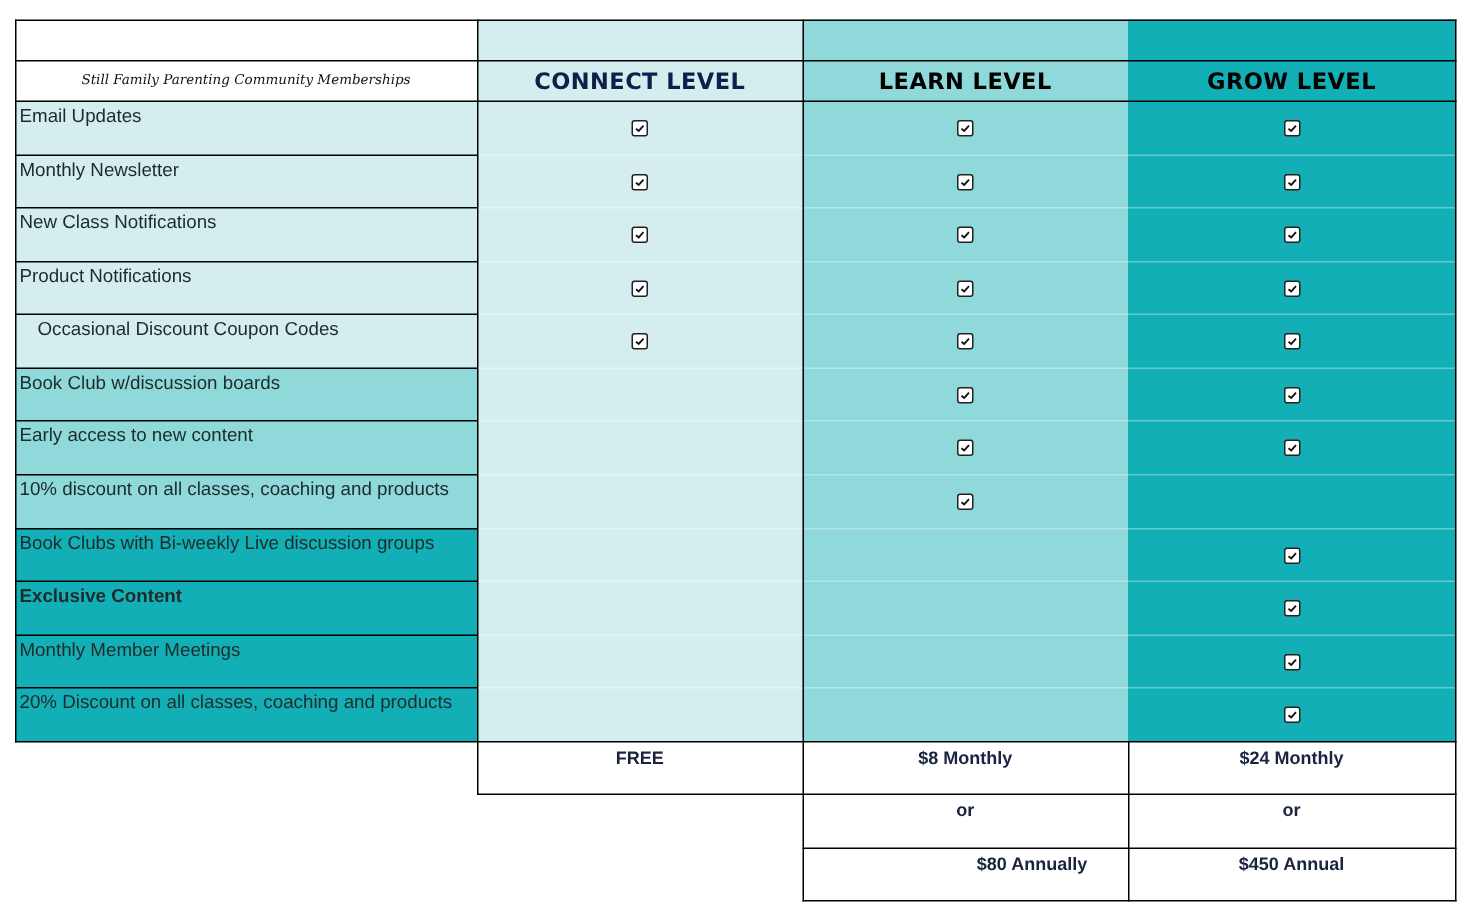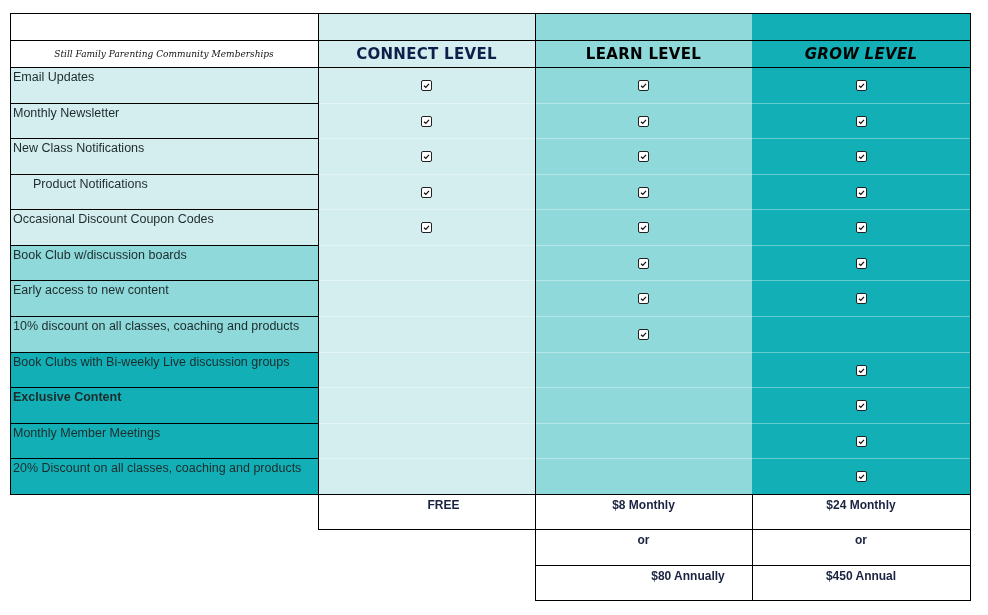--- a/index.html
+++ b/index.html
@@ -36,21 +36,21 @@
     <div class="soft" style="left: 319px; width: 651px; top: 316px;"></div>
     <div class="soft" style="left: 319px; width: 651px; top: 352px;"></div>
     <div class="soft" style="left: 319px; width: 651px; top: 387px;"></div>
     <div class="soft" style="left: 319px; width: 651px; top: 423px;"></div>
     <div class="soft" style="left: 319px; width: 651px; top: 458px;"></div>
   </div>
 
 <div class="title">Still Family Parenting Community Memberships</div>
 <div class="lvl" style="left:318px;width:217px;color:#0f1f4a;">CONNECT LEVEL</div>
 <div class="lvl" style="left:535px;width:217px;color:#000;">LEARN LEVEL</div>
-<div class="lvl" style="left:752px;width:218px;color:#000;font-style:italic;">GROW LEVEL</div>
+<div class="lvl" style="left:752px;width:218px;color:#000;">GROW LEVEL</div>
 
 <div id="features">
     <div class="feat" style="top: 67px; height: 36px;">Email Updates</div>
     <div class="cb" style="left: 421px; top: 80px;">
       <svg width="7" height="7" viewBox="0 0 7 7">
         <path d="M1 3.8 L2.8 5.3 L6 1.8" stroke="#111" stroke-width="1.2" fill="none"></path>
       </svg>
     </div>
     <div class="cb" style="left: 638px; top: 80px;">
       <svg width="7" height="7" viewBox="0 0 7 7">
@@ -87,37 +87,37 @@
     <div class="cb" style="left: 638px; top: 151px;">
       <svg width="7" height="7" viewBox="0 0 7 7">
         <path d="M1 3.8 L2.8 5.3 L6 1.8" stroke="#111" stroke-width="1.2" fill="none"></path>
       </svg>
     </div>
     <div class="cb" style="left: 856px; top: 151px;">
       <svg width="7" height="7" viewBox="0 0 7 7">
         <path d="M1 3.8 L2.8 5.3 L6 1.8" stroke="#111" stroke-width="1.2" fill="none"></path>
       </svg>
     </div>
-    <div class="feat" style="top: 174px; height: 19px; margin-left: 20px;">Product Notifications</div>
+    <div class="feat" style="top: 174px; height: 19px;">Product Notifications</div>
     <div class="cb" style="left: 421px; top: 187px;">
       <svg width="7" height="7" viewBox="0 0 7 7">
         <path d="M1 3.8 L2.8 5.3 L6 1.8" stroke="#111" stroke-width="1.2" fill="none"></path>
       </svg>
     </div>
     <div class="cb" style="left: 638px; top: 187px;">
       <svg width="7" height="7" viewBox="0 0 7 7">
         <path d="M1 3.8 L2.8 5.3 L6 1.8" stroke="#111" stroke-width="1.2" fill="none"></path>
       </svg>
     </div>
     <div class="cb" style="left: 856px; top: 187px;">
       <svg width="7" height="7" viewBox="0 0 7 7">
         <path d="M1 3.8 L2.8 5.3 L6 1.8" stroke="#111" stroke-width="1.2" fill="none"></path>
       </svg>
     </div>
-    <div class="feat" style="top: 209px; height: 36px;">Occasional Discount Coupon Codes</div>
+    <div class="feat" style="top: 209px; height: 36px; margin-left: 12px;">Occasional Discount Coupon Codes</div>
     <div class="cb" style="left: 421px; top: 222px;">
       <svg width="7" height="7" viewBox="0 0 7 7">
         <path d="M1 3.8 L2.8 5.3 L6 1.8" stroke="#111" stroke-width="1.2" fill="none"></path>
       </svg>
     </div>
     <div class="cb" style="left: 638px; top: 222px;">
       <svg width="7" height="7" viewBox="0 0 7 7">
         <path d="M1 3.8 L2.8 5.3 L6 1.8" stroke="#111" stroke-width="1.2" fill="none"></path>
       </svg>
     </div>
@@ -173,21 +173,21 @@
       </svg>
     </div>
     <div class="feat" style="top: 458px; height: 36px; border-radius: 13px;">20% Discount on all classes, coaching and products</div>
     <div class="cb" style="left: 856px; top: 471px;">
       <svg width="7" height="7" viewBox="0 0 7 7">
         <path d="M1 3.8 L2.8 5.3 L6 1.8" stroke="#111" stroke-width="1.2" fill="none"></path>
       </svg>
     </div>
   </div>
 
-<div class="price" style="left:335px;top:494px;width:217px;height:35px;">FREE</div>
+<div class="price" style="left:318px;top:494px;width:217px;height:35px;">FREE</div>
 <div class="price" style="left:535px;top:494px;width:217px;height:35px;">$8 Monthly</div>
 <div class="price" style="left:535px;top:529px;width:217px;height:36px;">or</div>
 <div class="price" style="left:562px;top:565px;width:217px;height:35px;padding-left:35px;">$80 Annually</div>
 <div class="price" style="left:752px;top:494px;width:218px;height:35px;">$24 Monthly</div>
 <div class="price" style="left:752px;top:529px;width:218px;height:36px;">or</div>
 <div class="price" style="left:752px;top:565px;width:218px;height:35px;">$450 Annual</div>
 
 <div>
   <div class="hline" style="left:10px;top:13px;width:961px;"></div>
   <div class="hline" style="left:10px;top:40px;width:961px;"></div>

